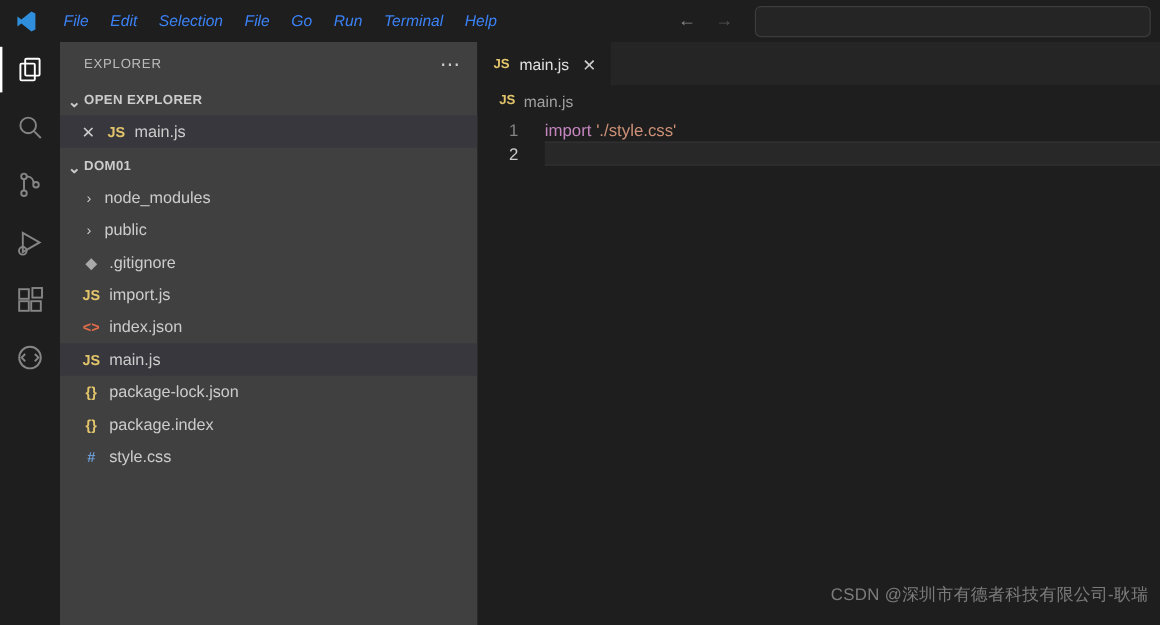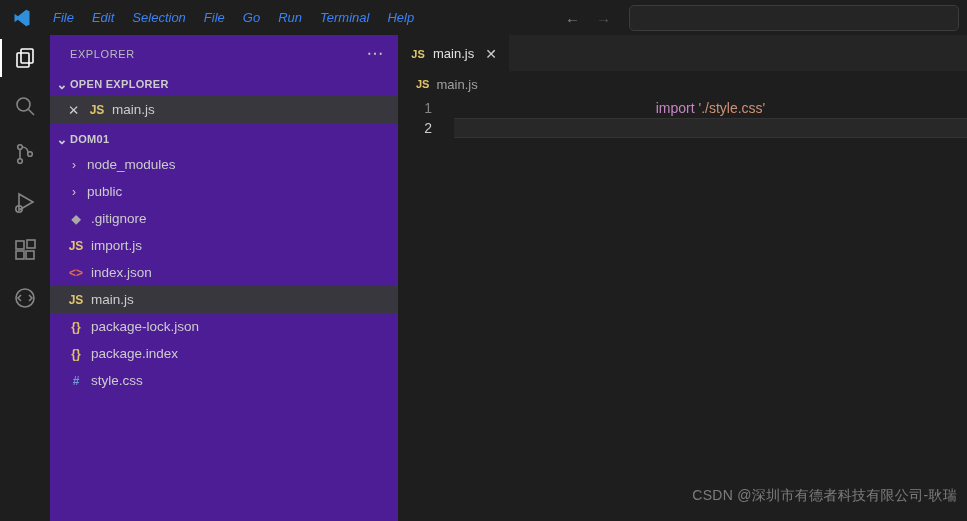--- a/index.html
+++ b/index.html
@@ -37,21 +37,21 @@
   .activitybar .aicon { width: 26px; height: 26px; display: flex; align-items: center; justify-content: center; }
   .activitybar .aicon svg { stroke: #858585; }
   .activitybar .aicon.active { position: relative; }
   .activitybar .aicon.active svg { stroke: #ffffff; }
   .activitybar .aicon.active::before {
     content: ""; position: absolute; left: -12px; top: -6px; width: 2px; height: 38px;
     background: #ffffff;
   }
   
   .sidebar {
-    width: 348px; background: #4c1d95;
+    width: 348px; background: #404040;
     display: flex; flex-direction: column;
   }
   .sidebar-header {
     height: 37px; display: flex; align-items: center; justify-content: space-between;
     padding: 0 14px 0 20px; font-size: 11px; letter-spacing: 0.6px;
     color: #bbbbbb;
   }
   .sidebar-header .more { font-size: 17px; color: #cccccc; }
   .section-header {
     height: 24px; display: flex; align-items: center;
@@ -95,21 +95,21 @@
     padding-left: 18px; font-size: 13px; color: #a0a0a0; gap: 7px;
   }
   .code {
     flex: 1; display: flex; font-family: Consolas, monospace; font-size: 14px;
     padding-top: 2px;
   }
   .gutter { width: 56px; text-align: right; color: #858585; padding-right: 22px; line-height: 20px; }
   .gutter .ln { height: 20px; }
   .gutter .ln.cur { color: #cccccc; }
   .codelines { flex:1; line-height: 20px; }
-  .codelines .line { height: 20px; white-space: pre; text-align: center; }
+  .codelines .line { height: 20px; white-space: pre; }
   .codelines .line.cur { background: #282828; border: 1px solid #333; border-left:none; border-right:none; }
   .tok-kw { color: #c586c0; }
   .tok-str { color: #ce9178; }
   
   .watermark {
     position: absolute; bottom: 16px; right: 10px;
     color: rgba(200,200,200,0.55); font-size: 14px; letter-spacing: 0.3px;
   }
 </style>
 </head>

